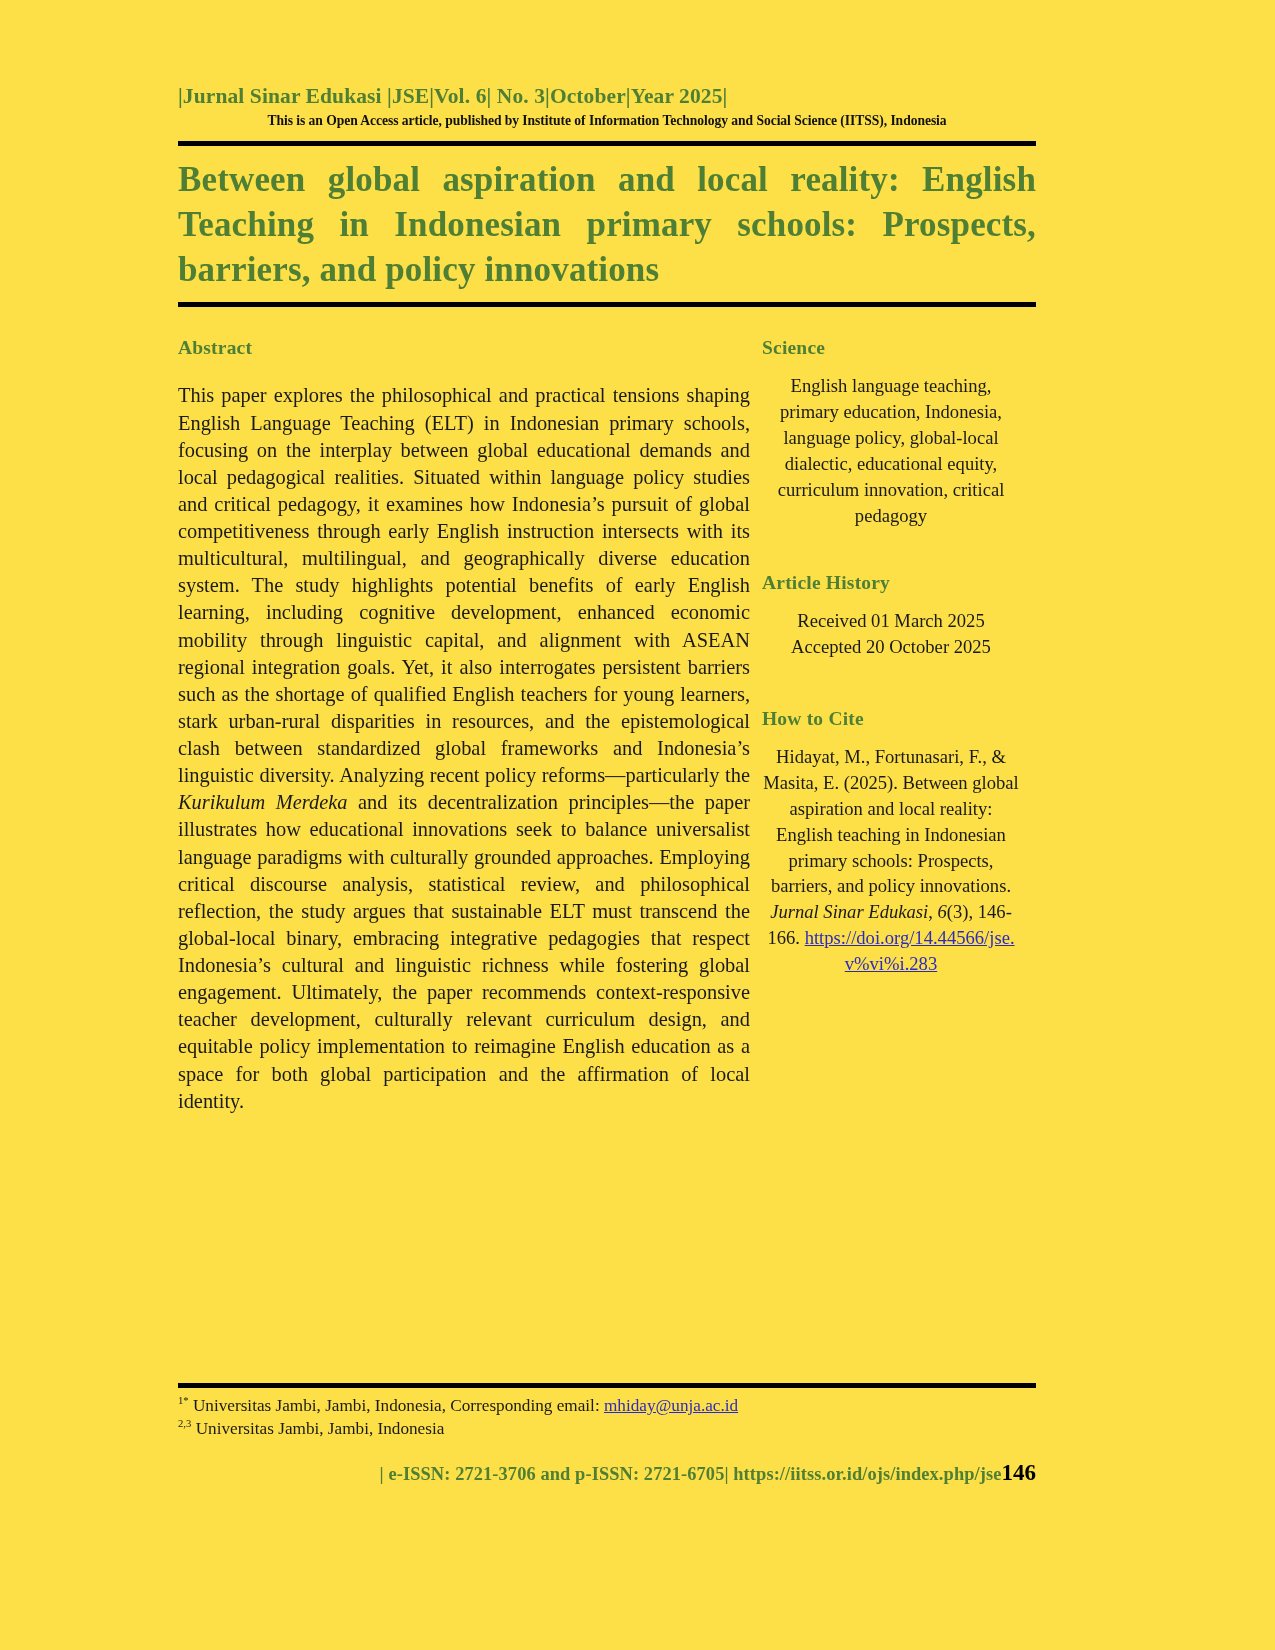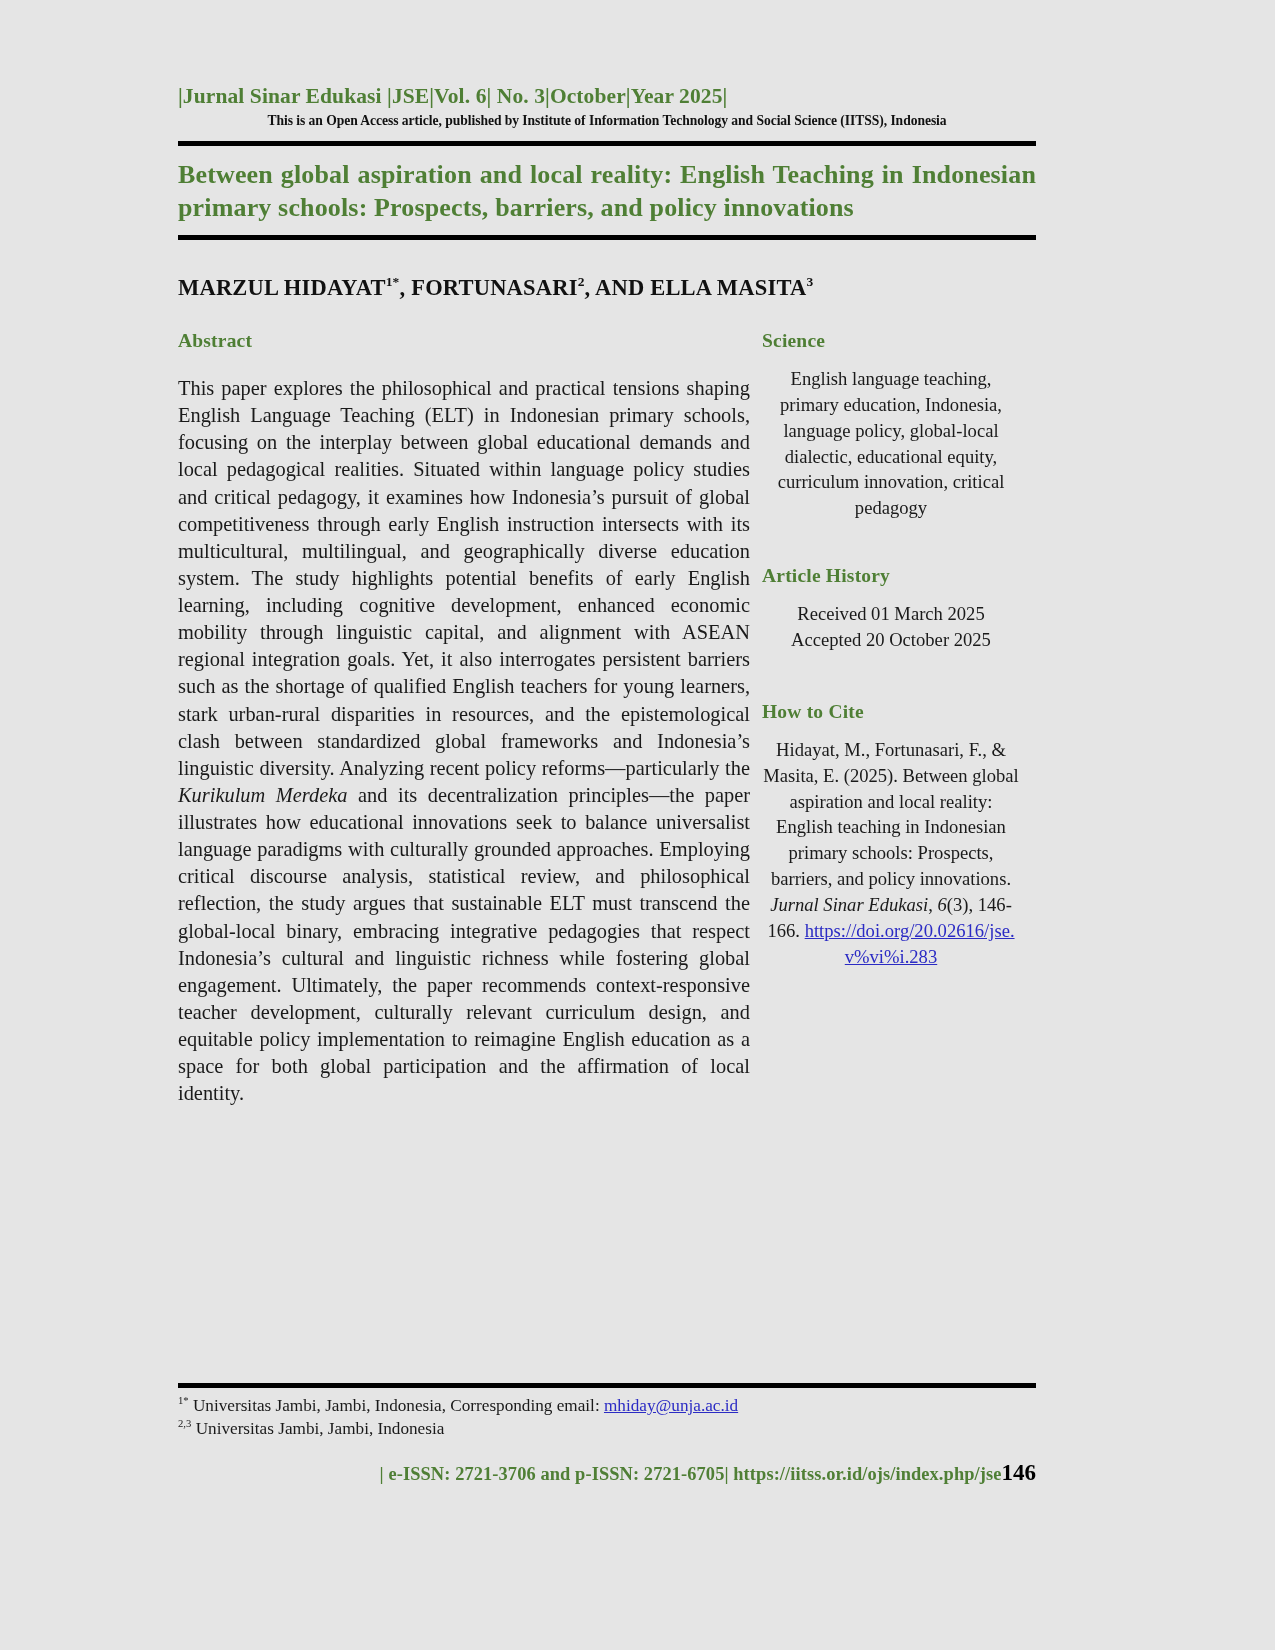--- a/index.html
+++ b/index.html
@@ -9,21 +9,21 @@
   }
   body {
     font-family: "Liberation Serif", "DejaVu Serif", serif;
     color: #000000;
   }
   .page {
     position: relative;
     width: 1275px;
     height: 1650px;
     margin: 0 auto;
-    background: #e5e5e5;
+    background: #fde047;
     box-sizing: border-box;
     overflow: hidden;
   }
   .content {
     position: absolute;
     left: 178px;
     top: 0;
     width: 858px;
     height: 1650px;
   }
@@ -56,21 +56,21 @@
     border: 0;
     border-top: 5px solid #000000;
     margin: 0;
   }
   .rule-top { margin-top: 12px; }
   .rule-under-title { margin-top: 9px; }
 
   
   .article-title {
     font-family: "Liberation Serif", "DejaVu Serif", serif;
-    font-size: 26px;
+    font-size: 35px;
     font-weight: bold;
     color: #4f7f35;
     line-height: 1.28;
     text-align: justify;
     text-align-last: left;
     margin-top: 12px;
     margin-bottom: 10px;
     letter-spacing: .15px;
   }
 
@@ -190,23 +190,20 @@
       <div class="journal-line">|Jurnal Sinar Edukasi |JSE|Vol. 6| No. 3|October|Year 2025|</div>
       <div class="open-access-line">This is an Open Access article, published by Institute of Information Technology and Social Science (IITSS), Indonesia</div>
     </div>
 
     <hr class="rule-thick rule-top">
 
     <h1 class="article-title">Between global aspiration and local reality: English Teaching in Indonesian primary schools: Prospects, barriers, and policy innovations</h1>
 
     <hr class="rule-thick rule-under-title">
 
-    <div class="authors">
-      <span>MARZUL HIDAYAT</span><sup>1*</sup><span>, </span><span>FORTUNASARI</span><sup>2</sup><span>, AND </span><span>ELLA MASITA</span><sup>3</sup>
-    </div>
 
     <div class="columns">
 
       <div class="col-main">
         <div class="section-head">Abstract</div>
         <p class="abstract-text"><span>This paper explores the philosophical and practical tensions shaping English Language Teaching (ELT) in Indonesian primary schools, focusing on the interplay between global educational demands and local pedagogical realities. Situated within language policy studies and critical pedagogy, it examines how Indonesia’s pursuit of global competitiveness through early English instruction intersects with its multicultural, multilingual, and geographically diverse education system. The study highlights potential benefits of early English learning, including cognitive development, enhanced economic mobility through linguistic capital, and alignment with ASEAN regional integration goals. Yet, it also interrogates persistent barriers such as the shortage of qualified English teachers for young learners, stark urban-rural disparities in resources, and the epistemological clash between standardized global frameworks and Indonesia’s linguistic diversity. Analyzing recent policy reforms—particularly the </span><em>Kurikulum Merdeka</em><span> and its decentralization principles—the paper illustrates how educational innovations seek to balance universalist language paradigms with culturally grounded approaches. Employing critical discourse analysis, statistical review, and philosophical reflection, the study argues that sustainable ELT must transcend the global-local binary, embracing integrative pedagogies that respect Indonesia’s cultural and linguistic richness while fostering global engagement. Ultimately, the paper recommends context-responsive teacher development, culturally relevant curriculum design, and equitable policy implementation to reimagine English education as a space for both global participation and the affirmation of local identity.</span></p>
       </div>
 
       <div class="col-side side">
 
@@ -217,21 +214,21 @@
 
         <div class="side-block history">
           <div class="section-head">Article History</div>
           <p class="side-text">Received 01 March 2025</p>
           <p class="side-text">Accepted 20 October 2025</p>
         </div>
 
         <div class="side-block">
           <div class="section-head">How to Cite</div>
           <p class="side-text"><span>Hidayat, M., Fortunasari, F., &amp; Masita, E. (2025). Between global aspiration and local reality: English teaching in Indonesian primary schools: Prospects, barriers, and policy innovations. </span><em>Jurnal Sinar Edukasi</em><span>, </span><em>6</em><span>(3), 146-166.</span>
-            <a class="doi-link" href="#">https://doi.org/20.02616/jse.v%vi%i.283</a></p>
+            <a class="doi-link" href="#">https://doi.org/14.44566/jse.v%vi%i.283</a></p>
         </div>
 
       </div>
     </div>
   </div>
 
   <div class="footnote-zone">
     <hr class="rule-foot">
     <div class="footnote"><sup>1*</sup><span> Universitas Jambi, Jambi, Indonesia, Corresponding email: </span><a class="email-link" href="#">mhiday@unja.ac.id</a></div>
     <div class="footnote"><sup>2,3</sup><span> Universitas Jambi, Jambi, Indonesia</span></div>

